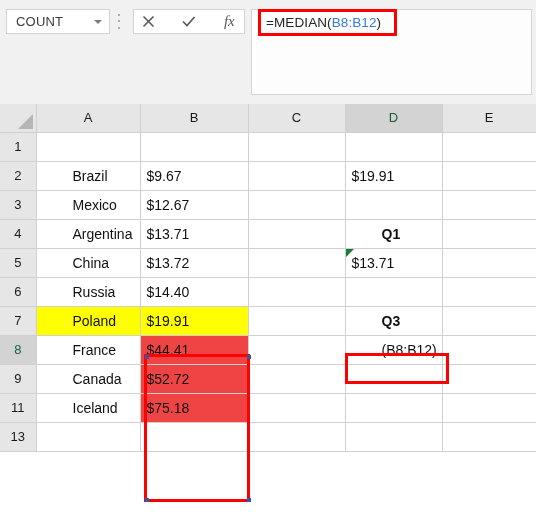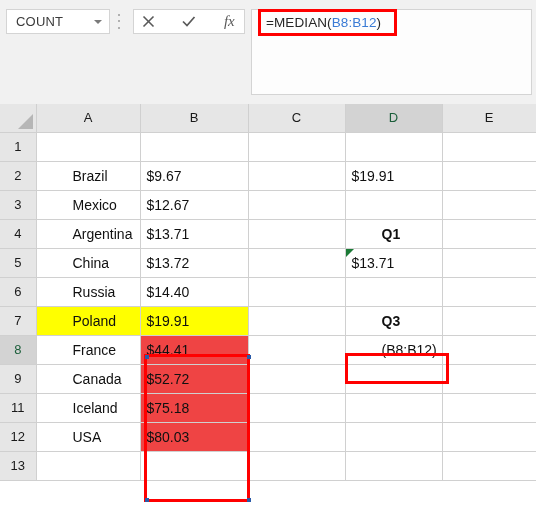--- a/index.html
+++ b/index.html
@@ -442,38 +442,20 @@
             <span class="txt"></span>
           </td>
         <td class="cell right">
             <span class="txt"></span>
           </td>
         <td class="cell left">
             <span class="txt"></span>
           </td>
       </tr>
 
-      <tr class="data-row">
-        <td class="rowhdr">12</td>
-        <td class="cell left">
-            <span class="txt">USA</span>
-          </td>
-        <td class="cell right sel">
-            <span class="txt">$80.03</span>
-          </td>
-        <td class="cell left">
-            <span class="txt"></span>
-          </td>
-        <td class="cell right">
-            <span class="txt"></span>
-          </td>
-        <td class="cell left">
-            <span class="txt"></span>
-          </td>
-      </tr>
 
       <tr class="data-row">
         <td class="rowhdr">13</td>
         <td class="cell left">
             <span class="txt"></span>
           </td>
         <td class="cell right">
             <span class="txt"></span>
           </td>
         <td class="cell left">

